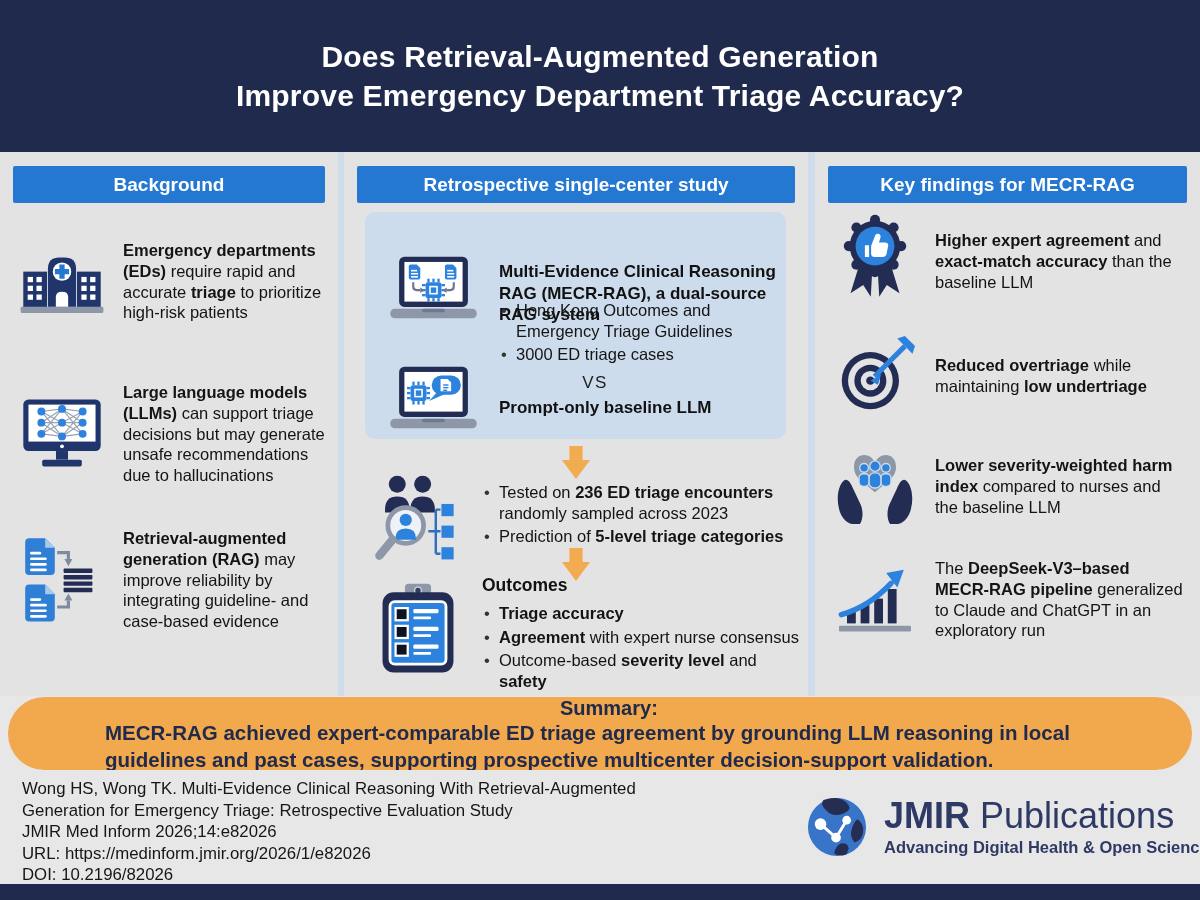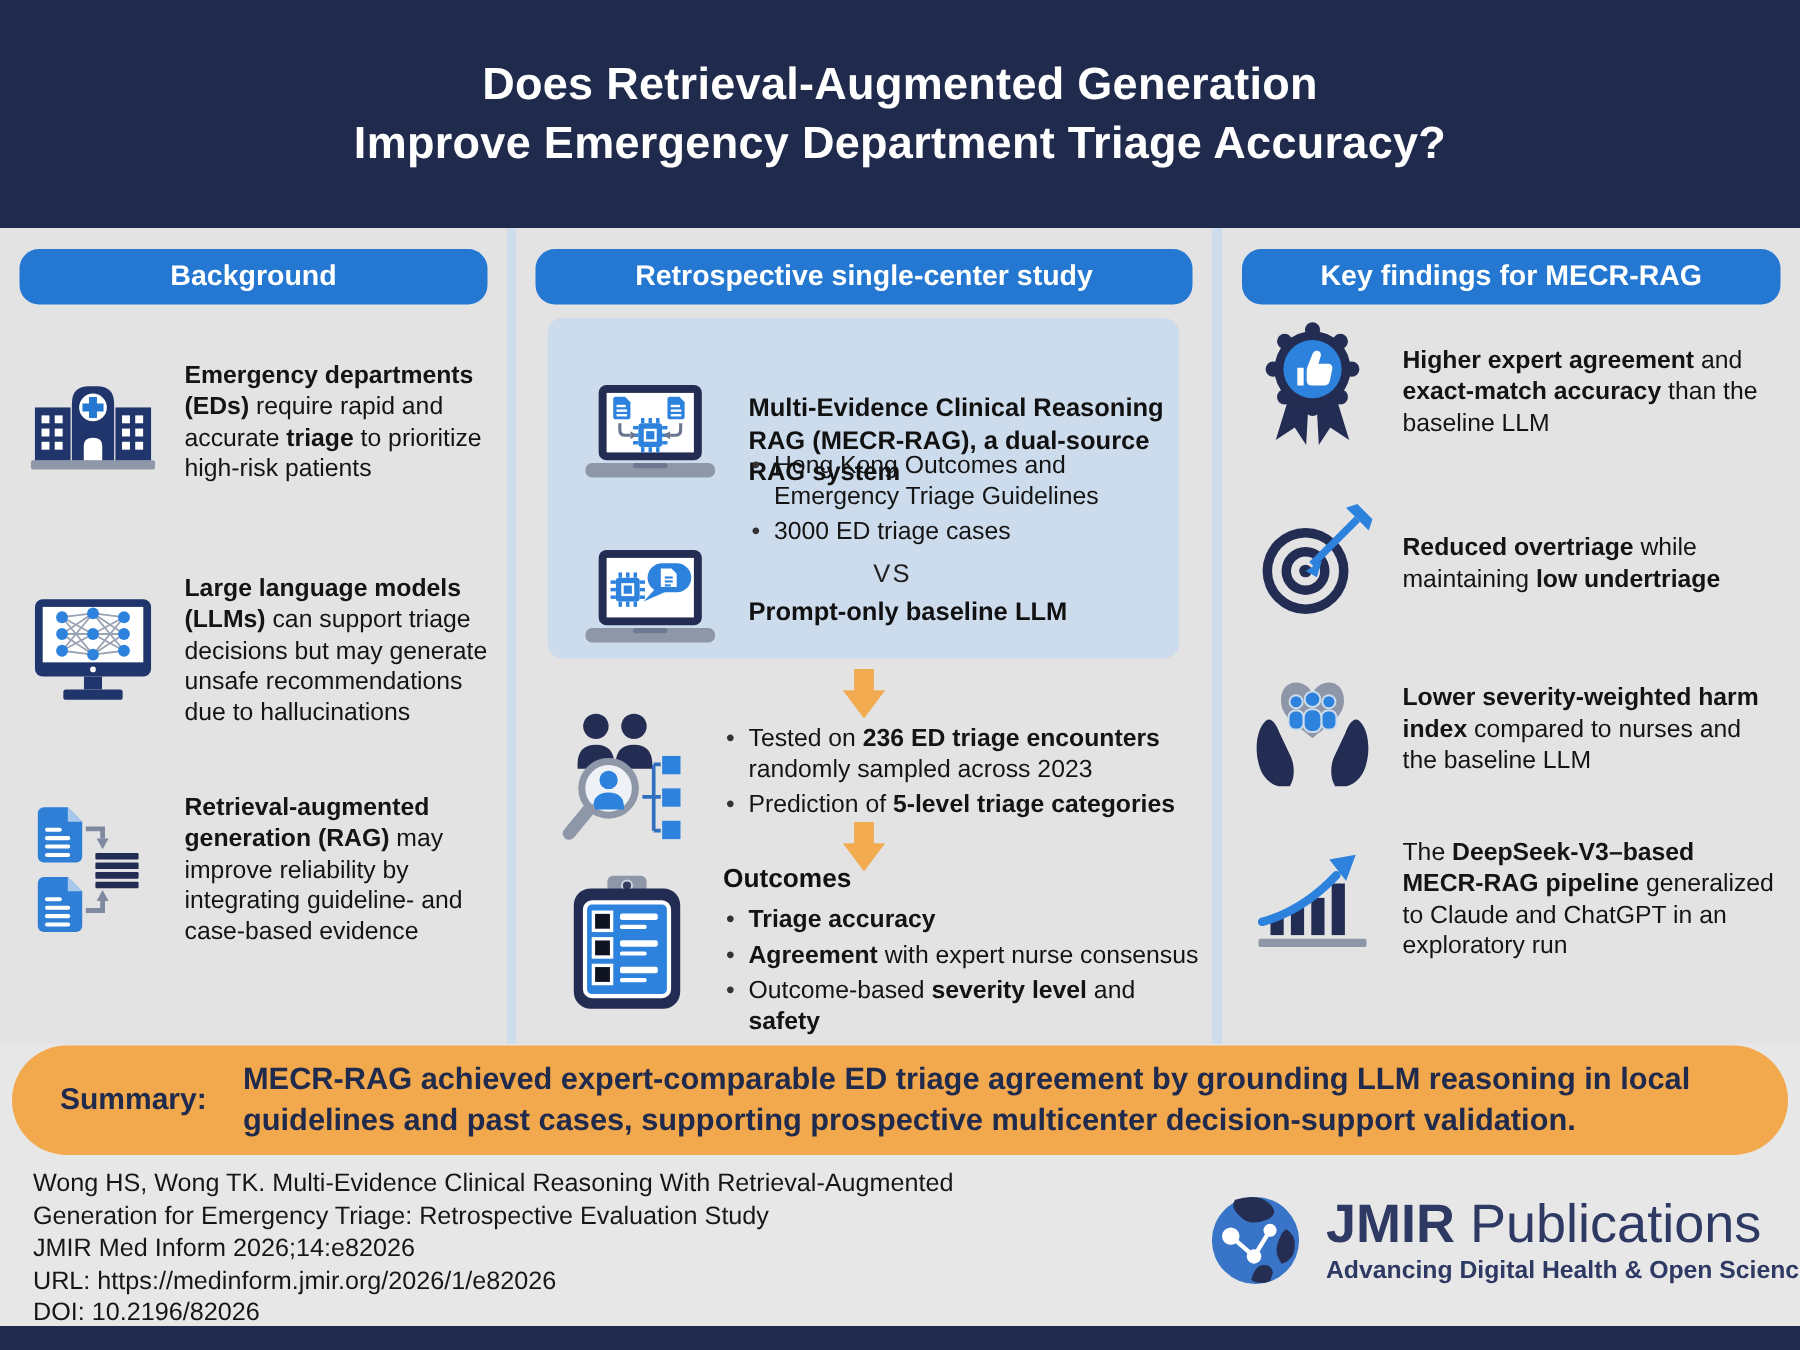--- a/index.html
+++ b/index.html
@@ -13,21 +13,21 @@
 
   
   .gap{position:absolute;top:152px;height:544px;background:#cfdcec;}
   #gap1{left:338px;width:6px;}
   #gap2{left:808px;width:7px;}
   .col{position:absolute;top:152px;height:544px;background:#e3e3e4;}
   #col1{left:0;width:338px;}
   #col2{left:344px;width:464px;}
   #col3{left:815px;width:385px;}
 
-  .pill{position:absolute;top:14px;left:13px;right:13px;height:37px;background:#2478d2;border-radius:13px;
+  .pill{position:absolute;top:14px;left:13px;right:13px;height:37px;background:#2478d2;border-radius:2px;
         color:#fff;font-weight:bold;font-size:19px;display:flex;align-items:center;justify-content:center;}
 
   .c-item{position:absolute;left:16px;width:314px;display:flex;gap:15px;align-items:center;}
   .c-item .ic{flex:none;width:92px;display:flex;justify-content:center;}
   .tx{font-size:16.5px;line-height:20.8px;color:#141414;}
   #c1-item1{top:88px;} #c1-item2{top:230px;} #c1-item3{top:376px;}
 
   
   .mecr-box{position:absolute;left:21px;top:60px;width:421px;height:227px;background:#cddcec;border-radius:10px;}
   .lap{position:absolute;left:20px;}
@@ -48,21 +48,21 @@
   .o-bullets{position:absolute;left:138px;top:451px;width:324px;}
 
   
   .c3-item{position:absolute;left:16px;width:364px;display:flex;gap:16px;align-items:center;}
   .c3-item .ic{flex:none;width:88px;display:flex;justify-content:center;}
   .c3-item .tx{width:250px;}
   #c3-item1{top:62px;} #c3-item2{top:184px;} #c3-item3{top:294px;} #c3-item4{top:406px;}
 
   
   .summary{position:absolute;left:8px;top:697px;width:1184px;height:73px;background:#f2a84c;border-radius:37px;
-           display:flex;align-items:center;}
+           display:flex;align-items:center;flex-direction:column;}
   .sum-label{flex:none;margin-left:32px;width:112px;font-size:20px;font-weight:bold;color:#202a4c;}
   .sum-text{margin-left:10px;width:1000px;font-size:20.5px;font-weight:bold;color:#202a4c;line-height:26.5px;}
 
   
   .footer{position:absolute;left:0;top:770px;width:1036px;height:114px;background:#e7e7e7;}
   .citation{position:absolute;left:22px;top:8px;font-size:16.8px;line-height:21.6px;color:#161616;}
   .logo{position:absolute;left:806px;top:26px;display:flex;gap:16px;align-items:flex-start;}
   .logo-text{display:flex;flex-direction:column;}
   .logo-name{font-size:36px;line-height:40px;color:#2e3a64;white-space:nowrap;}
   .logo-name b{font-weight:bold;}

